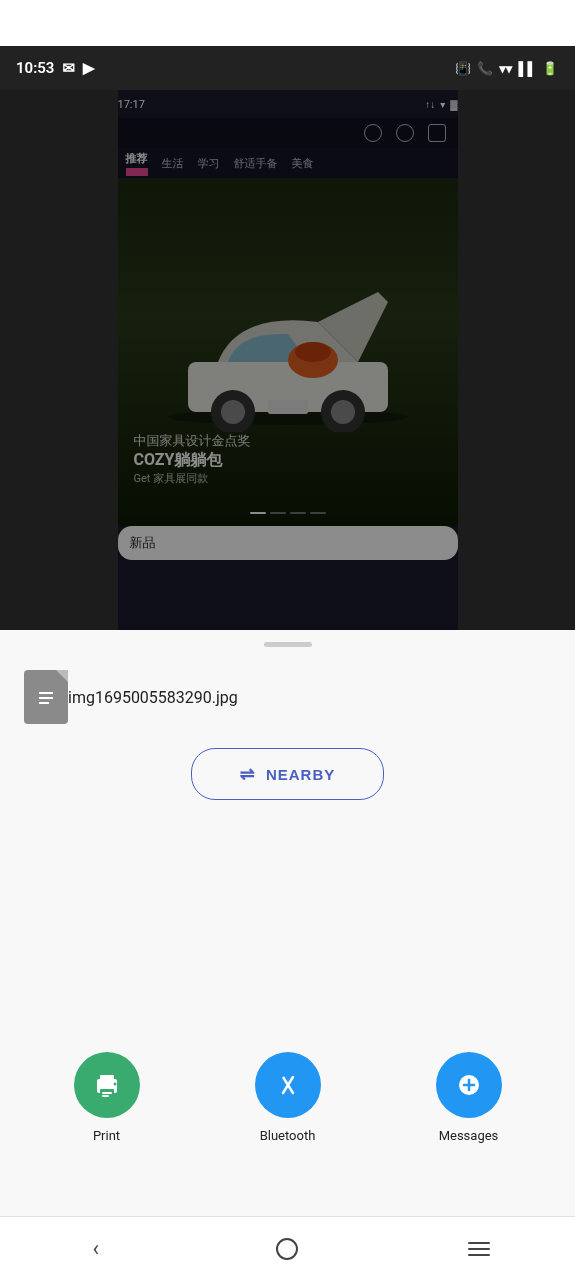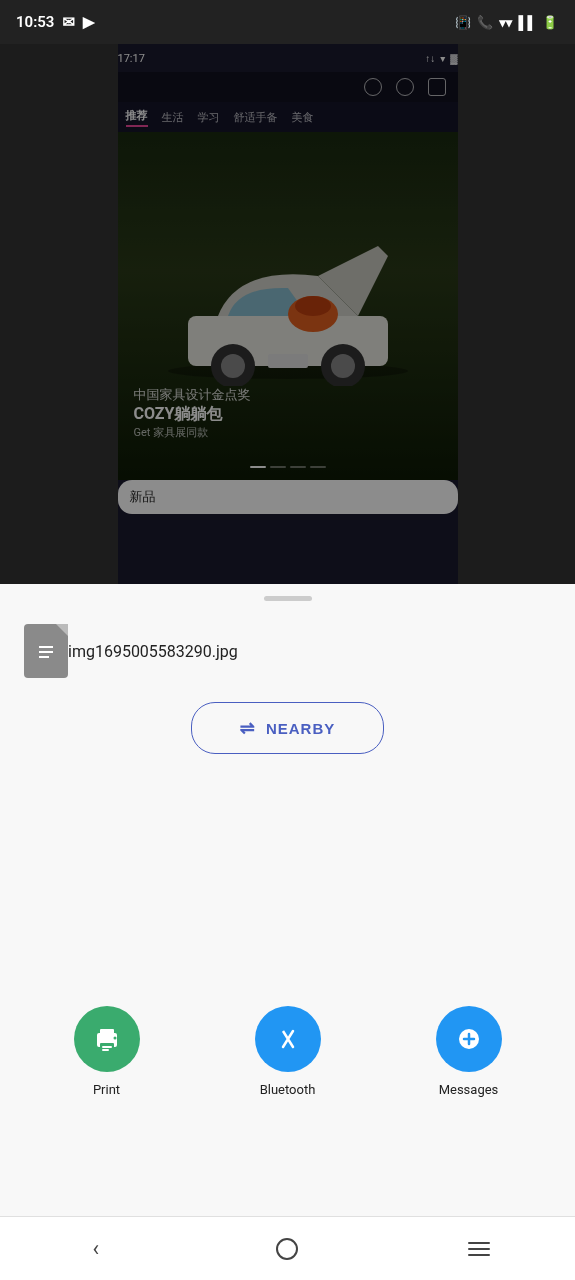--- a/index.html
+++ b/index.html
@@ -17,20 +17,21 @@
       width: 100%;
       height: 44px;
       background: #222;
       display: flex;
       align-items: center;
       justify-content: space-between;
       padding: 0 16px;
       color: #fff;
       font-size: 15px;
       font-weight: 600;
+      margin-top: 46px;
     }
     .status-left { display: flex; align-items: center; gap: 8px; }
     .status-right { display: flex; align-items: center; gap: 6px; font-size: 13px; }
 
     
     .app-screenshot {
       width: 100%;
       height: 540px;
       background: #333;
       position: relative;
@@ -92,21 +93,21 @@
       display: flex;
       align-items: center;
       padding: 0 8px;
       gap: 14px;
       font-size: 11px;
       color: rgba(255,255,255,0.7);
     }
     .phone-nav .active-tab {
       color: #fff;
       font-weight: 600;
-      border-bottom: 2px solid #ec4899;
+      border-bottom: 8px solid #ec4899;
       padding-bottom: 2px;
     }
     
     .phone-image {
       width: 100%;
       height: 348px;
       background: linear-gradient(180deg, #1a2a10 0%, #2a3a18 40%, #0d1a05 100%);
       position: relative;
       overflow: hidden;
       display: flex;

